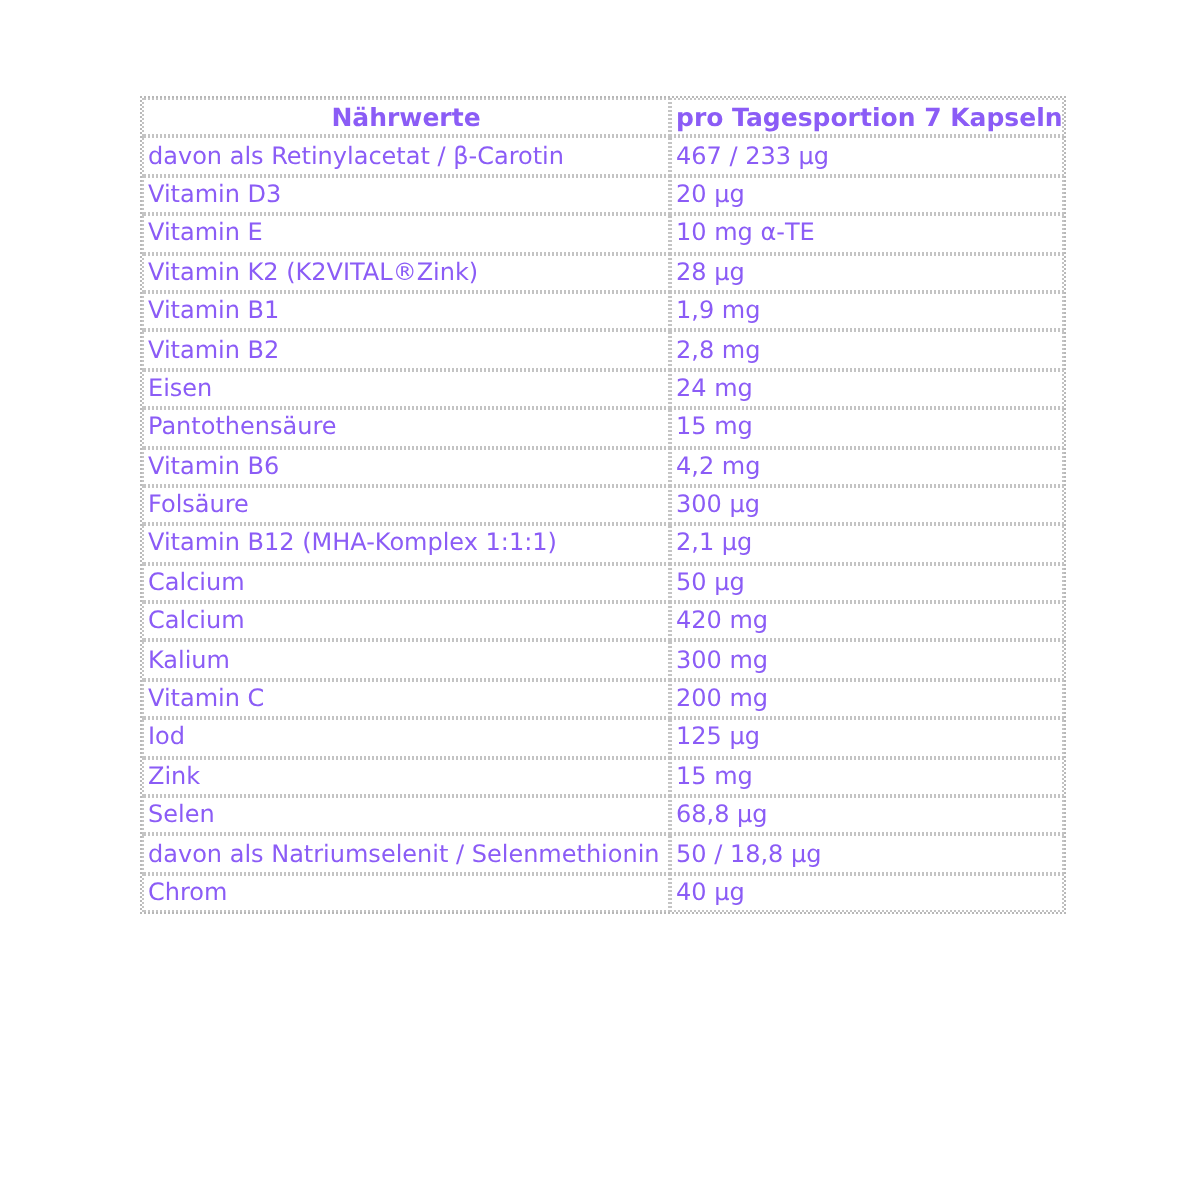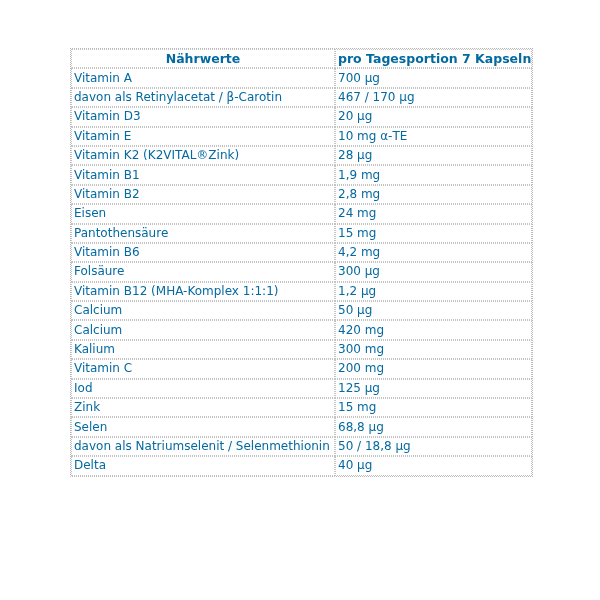--- a/index.html
+++ b/index.html
@@ -16,21 +16,21 @@
       top: 48px;
       width: 461px;
     }
     table.nutri {
       border-collapse: separate;
       border-spacing: 0;
       width: 461px;
       border: 1px dotted #b8b8b8;
       font-family: "DejaVu Sans", "Liberation Sans", sans-serif;
       font-size: 12px;
-      color: #0369a1;
+      color: #8b5cf6;
       table-layout: fixed;
     }
     table.nutri td, table.nutri th {
       border: 1px dotted #c4c4c4;
       height: 17.4px;
       padding: 0 2px 0 2px;
       line-height: 17px;
       white-space: nowrap;
       overflow: hidden;
       vertical-align: middle;
@@ -54,26 +54,22 @@
         <col class="col2">
       </colgroup>
     <thead>
       <tr>
         <th class="c1">Nährwerte</th>
         <th class="c2">pro Tagesportion 7 Kapseln</th>
       </tr>
     </thead>
     <tbody>
       <tr>
-          <td>Vitamin A</td>
-          <td>700 µg</td>
-        </tr>
-      <tr>
           <td>davon als Retinylacetat / β-Carotin</td>
-          <td>467 / 170 µg</td>
+          <td>467 / 233 µg</td>
         </tr>
       <tr>
           <td>Vitamin D3</td>
           <td>20 µg</td>
         </tr>
       <tr>
           <td>Vitamin E</td>
           <td>10 mg α-TE</td>
         </tr>
       <tr>
@@ -99,21 +95,21 @@
       <tr>
           <td>Vitamin B6</td>
           <td>4,2 mg</td>
         </tr>
       <tr>
           <td>Folsäure</td>
           <td>300 µg</td>
         </tr>
       <tr>
           <td>Vitamin B12 (MHA-Komplex 1:1:1)</td>
-          <td>1,2 µg</td>
+          <td>2,1 µg</td>
         </tr>
       <tr>
           <td>Calcium</td>
           <td>50 µg</td>
         </tr>
       <tr>
           <td>Calcium</td>
           <td>420 mg</td>
         </tr>
       <tr>
@@ -134,18 +130,18 @@
         </tr>
       <tr>
           <td>Selen</td>
           <td>68,8 µg</td>
         </tr>
       <tr>
           <td>davon als Natriumselenit / Selenmethionin</td>
           <td>50 / 18,8 µg</td>
         </tr>
       <tr>
-          <td>Delta</td>
+          <td>Chrom</td>
           <td>40 µg</td>
         </tr>
     </tbody>
   </table>
 </div>
 
 </body></html>

